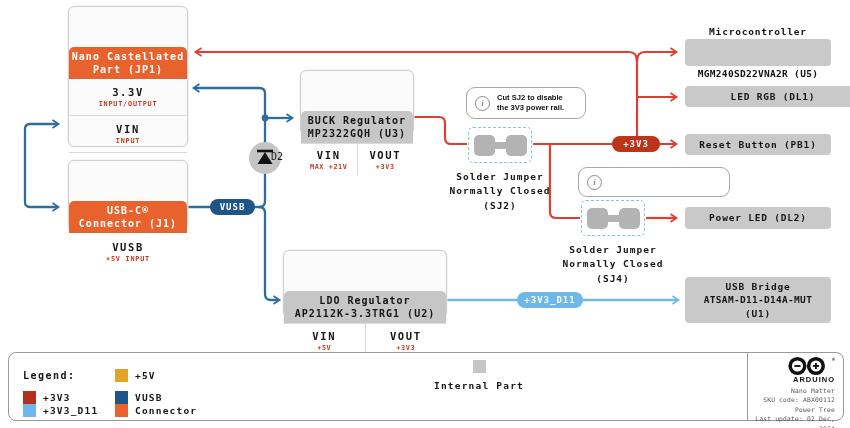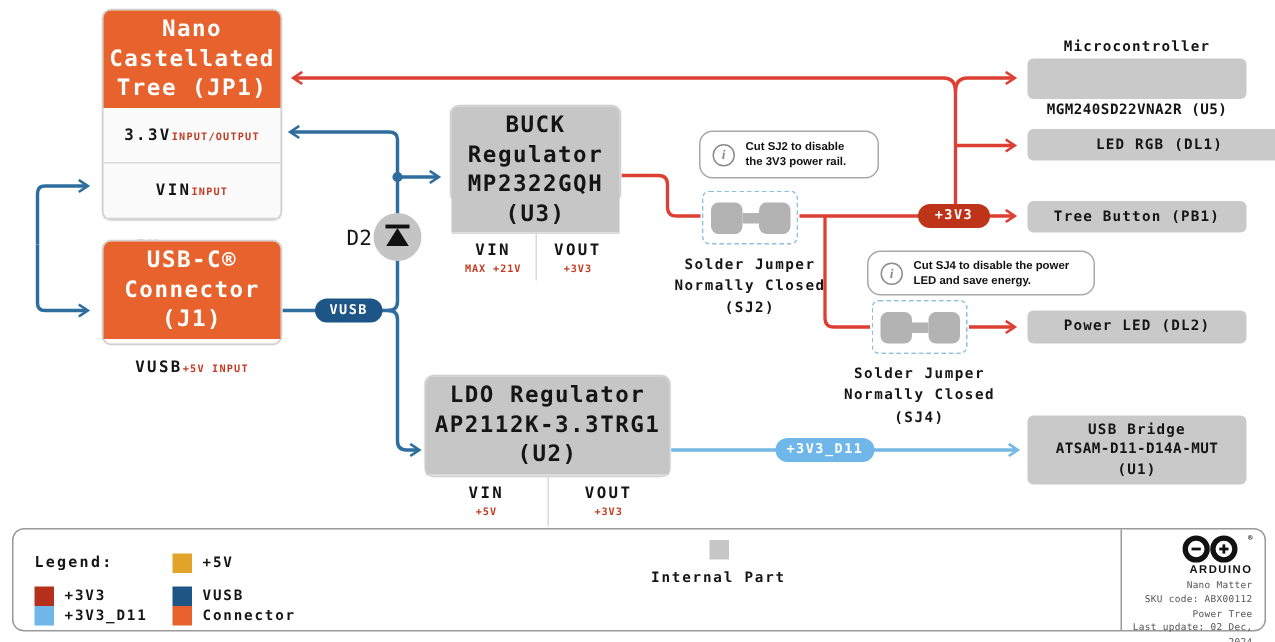--- a/index.html
+++ b/index.html
@@ -4,25 +4,25 @@
 <style>
   html,body{margin:0;padding:0;background:#fff;}
   .stage{position:relative;width:850px;height:428px;background:#fff;overflow:hidden;
          font-family:"DejaVu Sans Mono",monospace;}
   .abs{position:absolute;}
   svg.wires{position:absolute;left:0;top:0;width:850px;height:428px;}
 
   
   .pinbox{position:absolute;background:#FBFBFB;border:1px solid #CFCFCF;border-radius:6px;
           box-shadow:0 0 0 0.5px #eee;}
-  .hdr{text-align:center;font-weight:bold;font-size:15px;letter-spacing:1px;line-height:1.3;
-       color:#fff;background:#E8622D;border-radius:5px 5px 0 0;padding:3px 2px;}
+  .hdr{text-align:center;font-weight:bold;font-size:10px;letter-spacing:1px;line-height:1.3;
+       color:#fff;background:#E8622D;border-radius:5px 5px 0 0;padding:3px 2px;margin-top:40px;}
   .hdr.gray{background:#C6C6C6;color:#151515;}
   .rows{display:flex;flex-direction:column;}
-  .prow{flex:1;border-top:1px solid #DADADA;display:flex;
+  .prow{flex:1;border-top:1px solid #DADADA;display:flex;flex-direction:column;
         align-items:center;justify-content:center;text-align:center;}
   .prow .lbl{font-size:10.5px;font-weight:bold;letter-spacing:1.6px;color:#151515;}
   .prow .sub{font-size:6.8px;font-weight:bold;letter-spacing:0.8px;color:#C43A22;margin-top:2px;}
   .cells{display:flex;}
   .cell{flex:1;display:flex;flex-direction:column;align-items:center;justify-content:center;
         text-align:center;border-top:1px solid #DADADA;}
   .cell + .cell{border-left:1px solid #DADADA;}
   .cell .lbl{font-size:10.5px;font-weight:bold;letter-spacing:1.6px;color:#151515;}
   .cell .sub{font-size:6.8px;font-weight:bold;letter-spacing:0.6px;color:#C43A22;margin-top:2px;}
 
@@ -45,21 +45,21 @@
              line-height:1.35;color:#111;}
 
   
   .jumper{position:absolute;background:#fff;border:1.5px dashed #8CC0DE;border-radius:5px;
           display:flex;align-items:center;justify-content:center;box-sizing:border-box;}
   .jsq{width:21px;height:21px;background:#B3B3B3;border-radius:5px;}
   .jbar{width:11px;height:7px;background:#B3B3B3;}
   .jlabel{position:absolute;text-align:center;font-size:9.5px;font-weight:bold;
           letter-spacing:1px;line-height:1.5;color:#151515;}
 
-  .d2label{position:absolute;font-size:14px;font-weight:normal;color:#151515;}
+  .d2label{position:absolute;font-size:10px;font-weight:normal;color:#151515;margin-left:40px;}
 
   
   .footer{position:absolute;left:8px;top:352px;width:836px;height:69px;border:1.5px solid #9a9a9a;
           border-radius:8px;display:flex;box-sizing:border-box;background:#fff;}
   .legend-area{flex:1;padding:7px 6px 7px 14px;display:grid;
                grid-template-columns:92px 102px auto;grid-template-rows:repeat(3,1fr);
                grid-auto-flow:column;align-items:center;}
   .legend-title{font-size:10px;font-weight:bold;letter-spacing:1.5px;color:#151515;}
   .legend-item{display:flex;align-items:center;gap:7px;}
   .swatch{width:13px;height:13px;flex:none;}
@@ -120,21 +120,21 @@
     <g>
       <circle cx="265" cy="158" r="16" fill="#C4C4C4"></circle>
       <line x1="257" y1="151" x2="273" y2="151" stroke="#111" stroke-width="2.6"></line>
       <polygon points="265,152 257.5,164 272.5,164" fill="#111"></polygon>
     </g>
   </svg>
 
   <div class="pinbox" style="left:68px;top:6px;width:118px;height:139px;">
     <div class="hdr">
       <div>Nano Castellated</div>
-      <div>Tree (JP1)</div>
+      <div>Part (JP1)</div>
     </div>
     <div class="rows" style="height:110px;">
       <div class="prow" style="border-top:none;">
         <div class="lbl">3.3V</div>
         <div class="sub">INPUT/OUTPUT</div>
       </div>
       <div class="prow">
         <div class="lbl">VIN</div>
         <div class="sub">INPUT</div>
       </div>
@@ -212,24 +212,20 @@
     <span class="jsq"></span>
   </div>
   <div class="jlabel" style="left:440px;top:170px;width:120px;">
     <div>Solder Jumper</div>
     <div>Normally Closed</div>
     <div>(SJ2)</div>
   </div>
 
   <div class="note" style="left:578px;top:167px;width:152px;height:30px;">
     <span class="i-icon">i</span>
-    <span class="txt">
-      <span>Cut SJ4 to disable the power</span><br>
-      <span>LED and save energy.</span>
-    </span>
   </div>
 
   <div class="jumper" style="left:581px;top:200px;width:64px;height:36px;">
     <span class="jsq"></span>
     <span class="jbar"></span>
     <span class="jsq"></span>
   </div>
   <div class="jlabel" style="left:553px;top:243px;width:120px;">
     <div>Solder Jumper</div>
     <div>Normally Closed</div>
@@ -237,21 +233,21 @@
   </div>
 
   <div class="load" style="left:685px;top:39px;width:146px;height:27px;gap:28px;">
     <div>Microcontroller</div>
     <div style="letter-spacing:0.3px;">MGM240SD22VNA2R (U5)</div>
   </div>
   <div class="load" style="left:685px;top:86px;width:176px;height:21px;">
     <div>LED RGB (DL1)</div>
   </div>
   <div class="load" style="left:685px;top:134px;width:146px;height:21px;">
-    <div>Tree Button (PB1)</div>
+    <div>Reset Button (PB1)</div>
   </div>
   <div class="load" style="left:685px;top:207px;width:146px;height:22px;">
     <div>Power LED (DL2)</div>
   </div>
   <div class="load" style="left:685px;top:277px;width:146px;height:46px;">
     <div>USB Bridge</div>
     <div style="letter-spacing:0.3px;">ATSAM-D11-D14A-MUT</div>
     <div>(U1)</div>
   </div>
 

